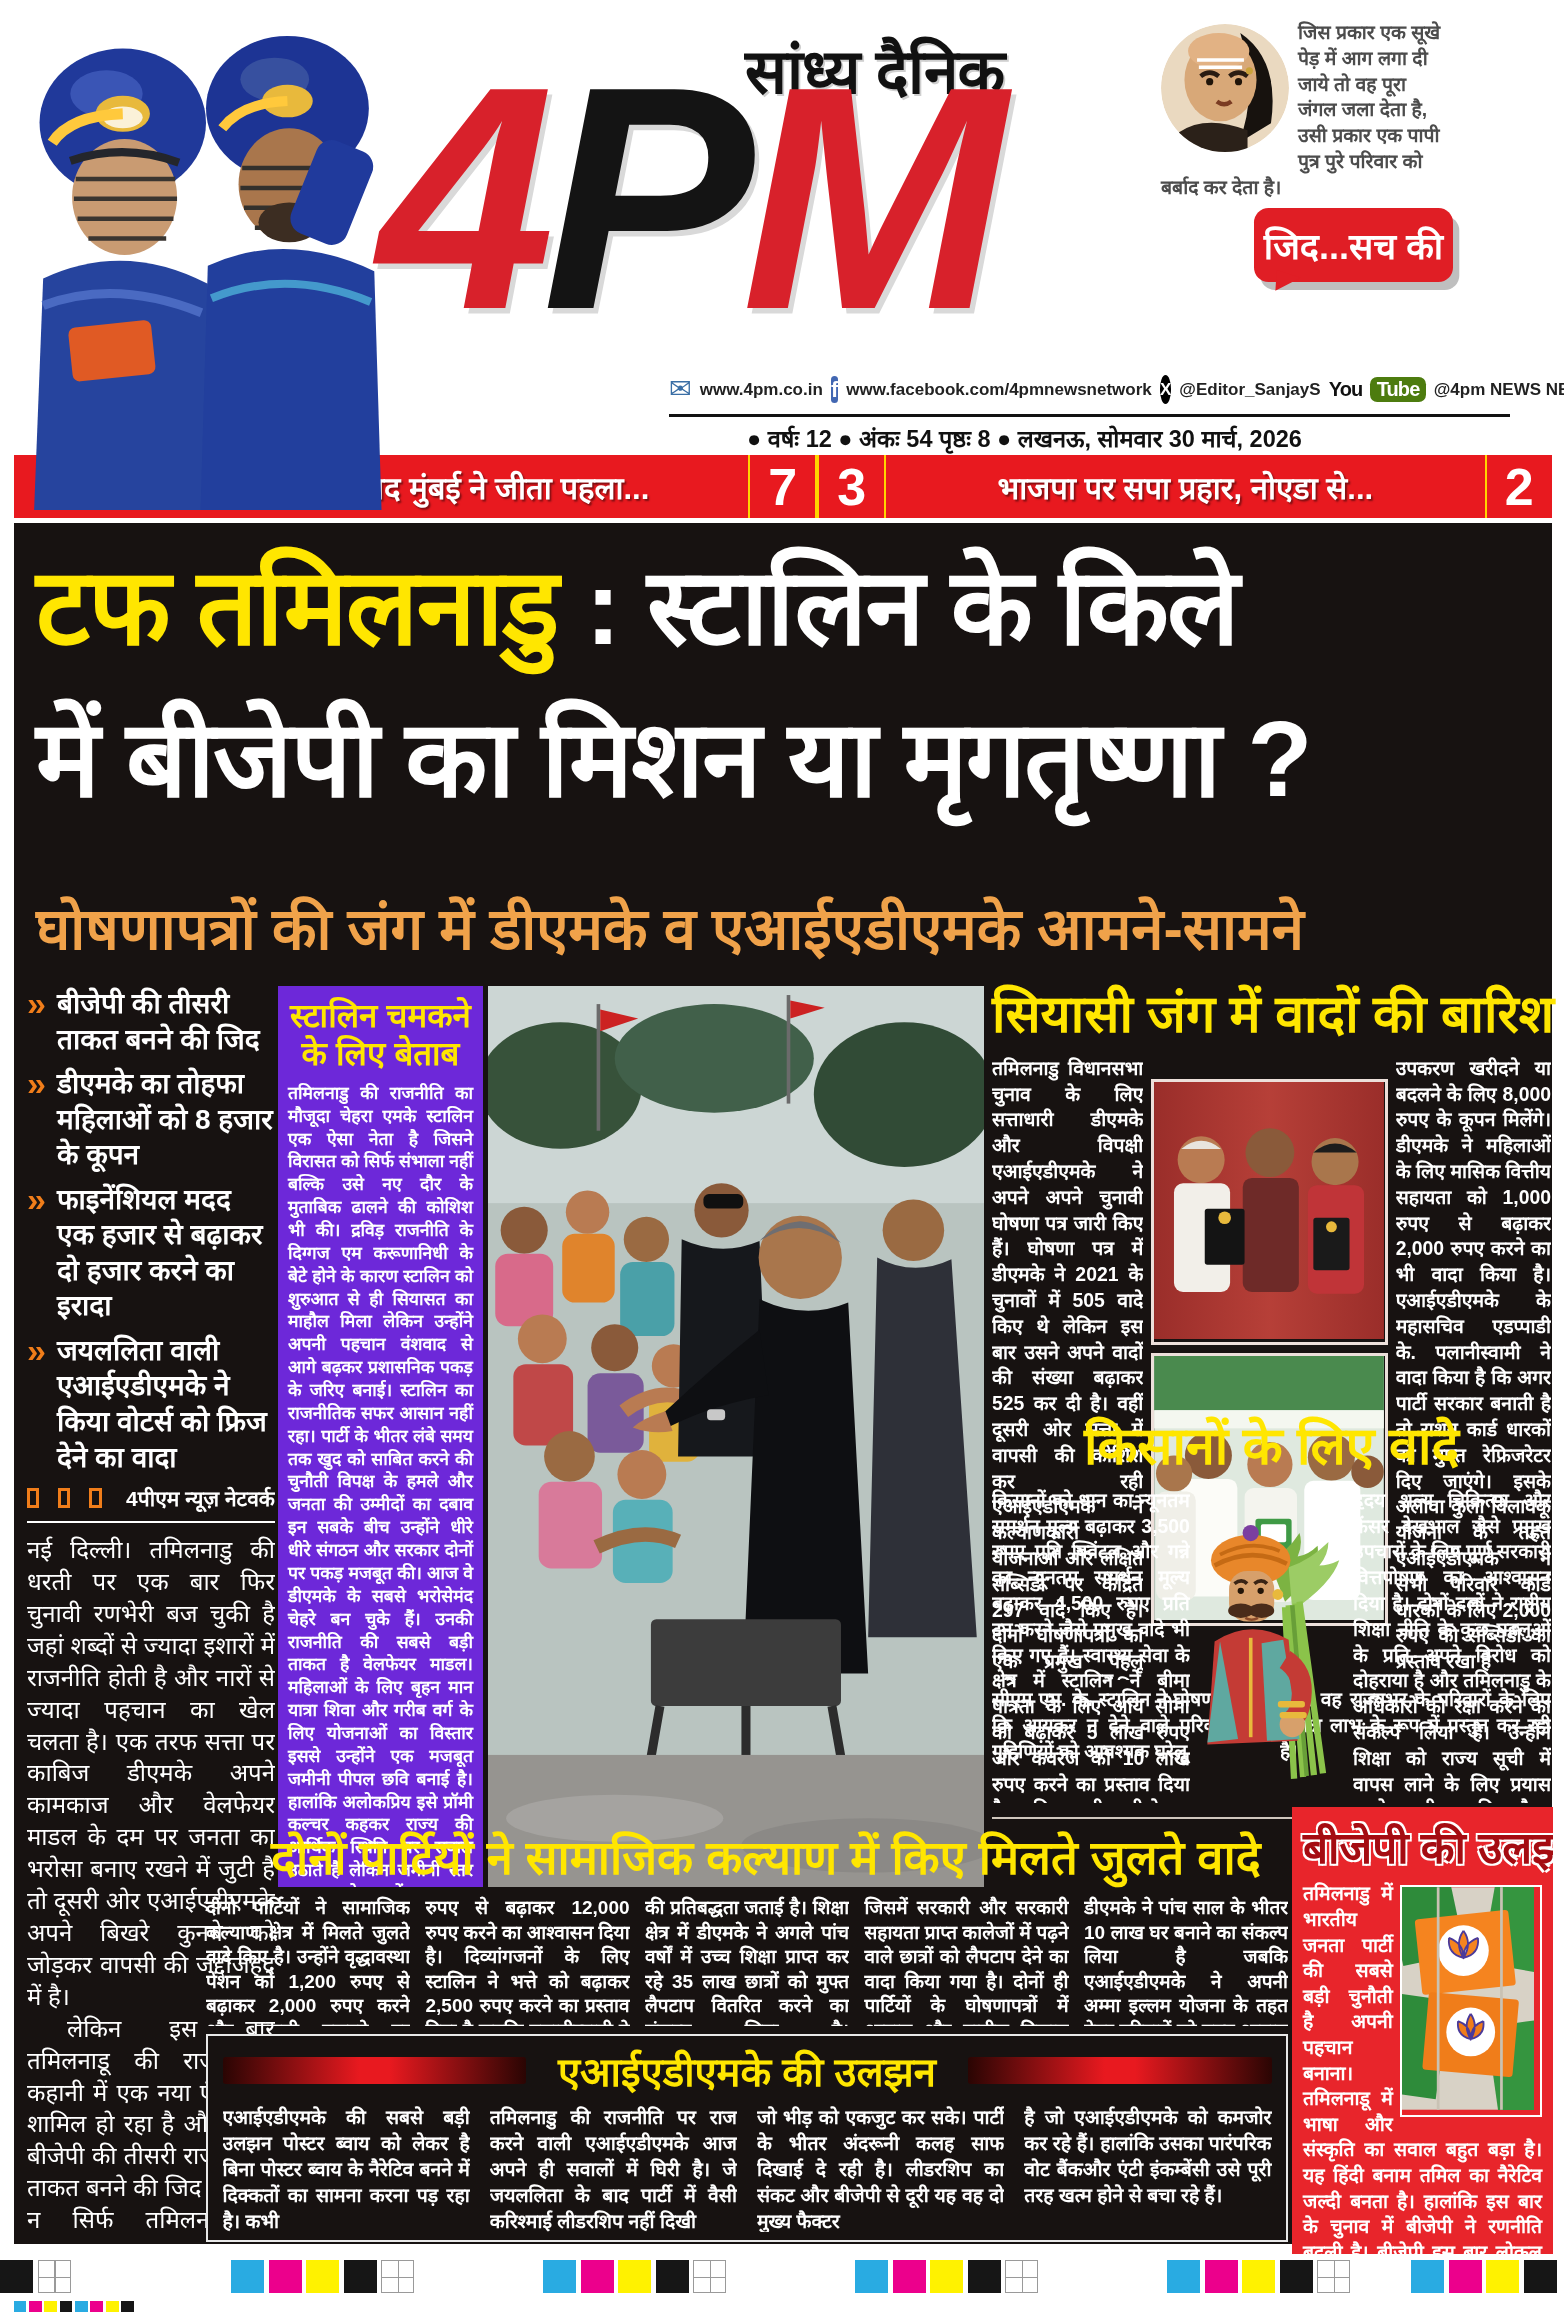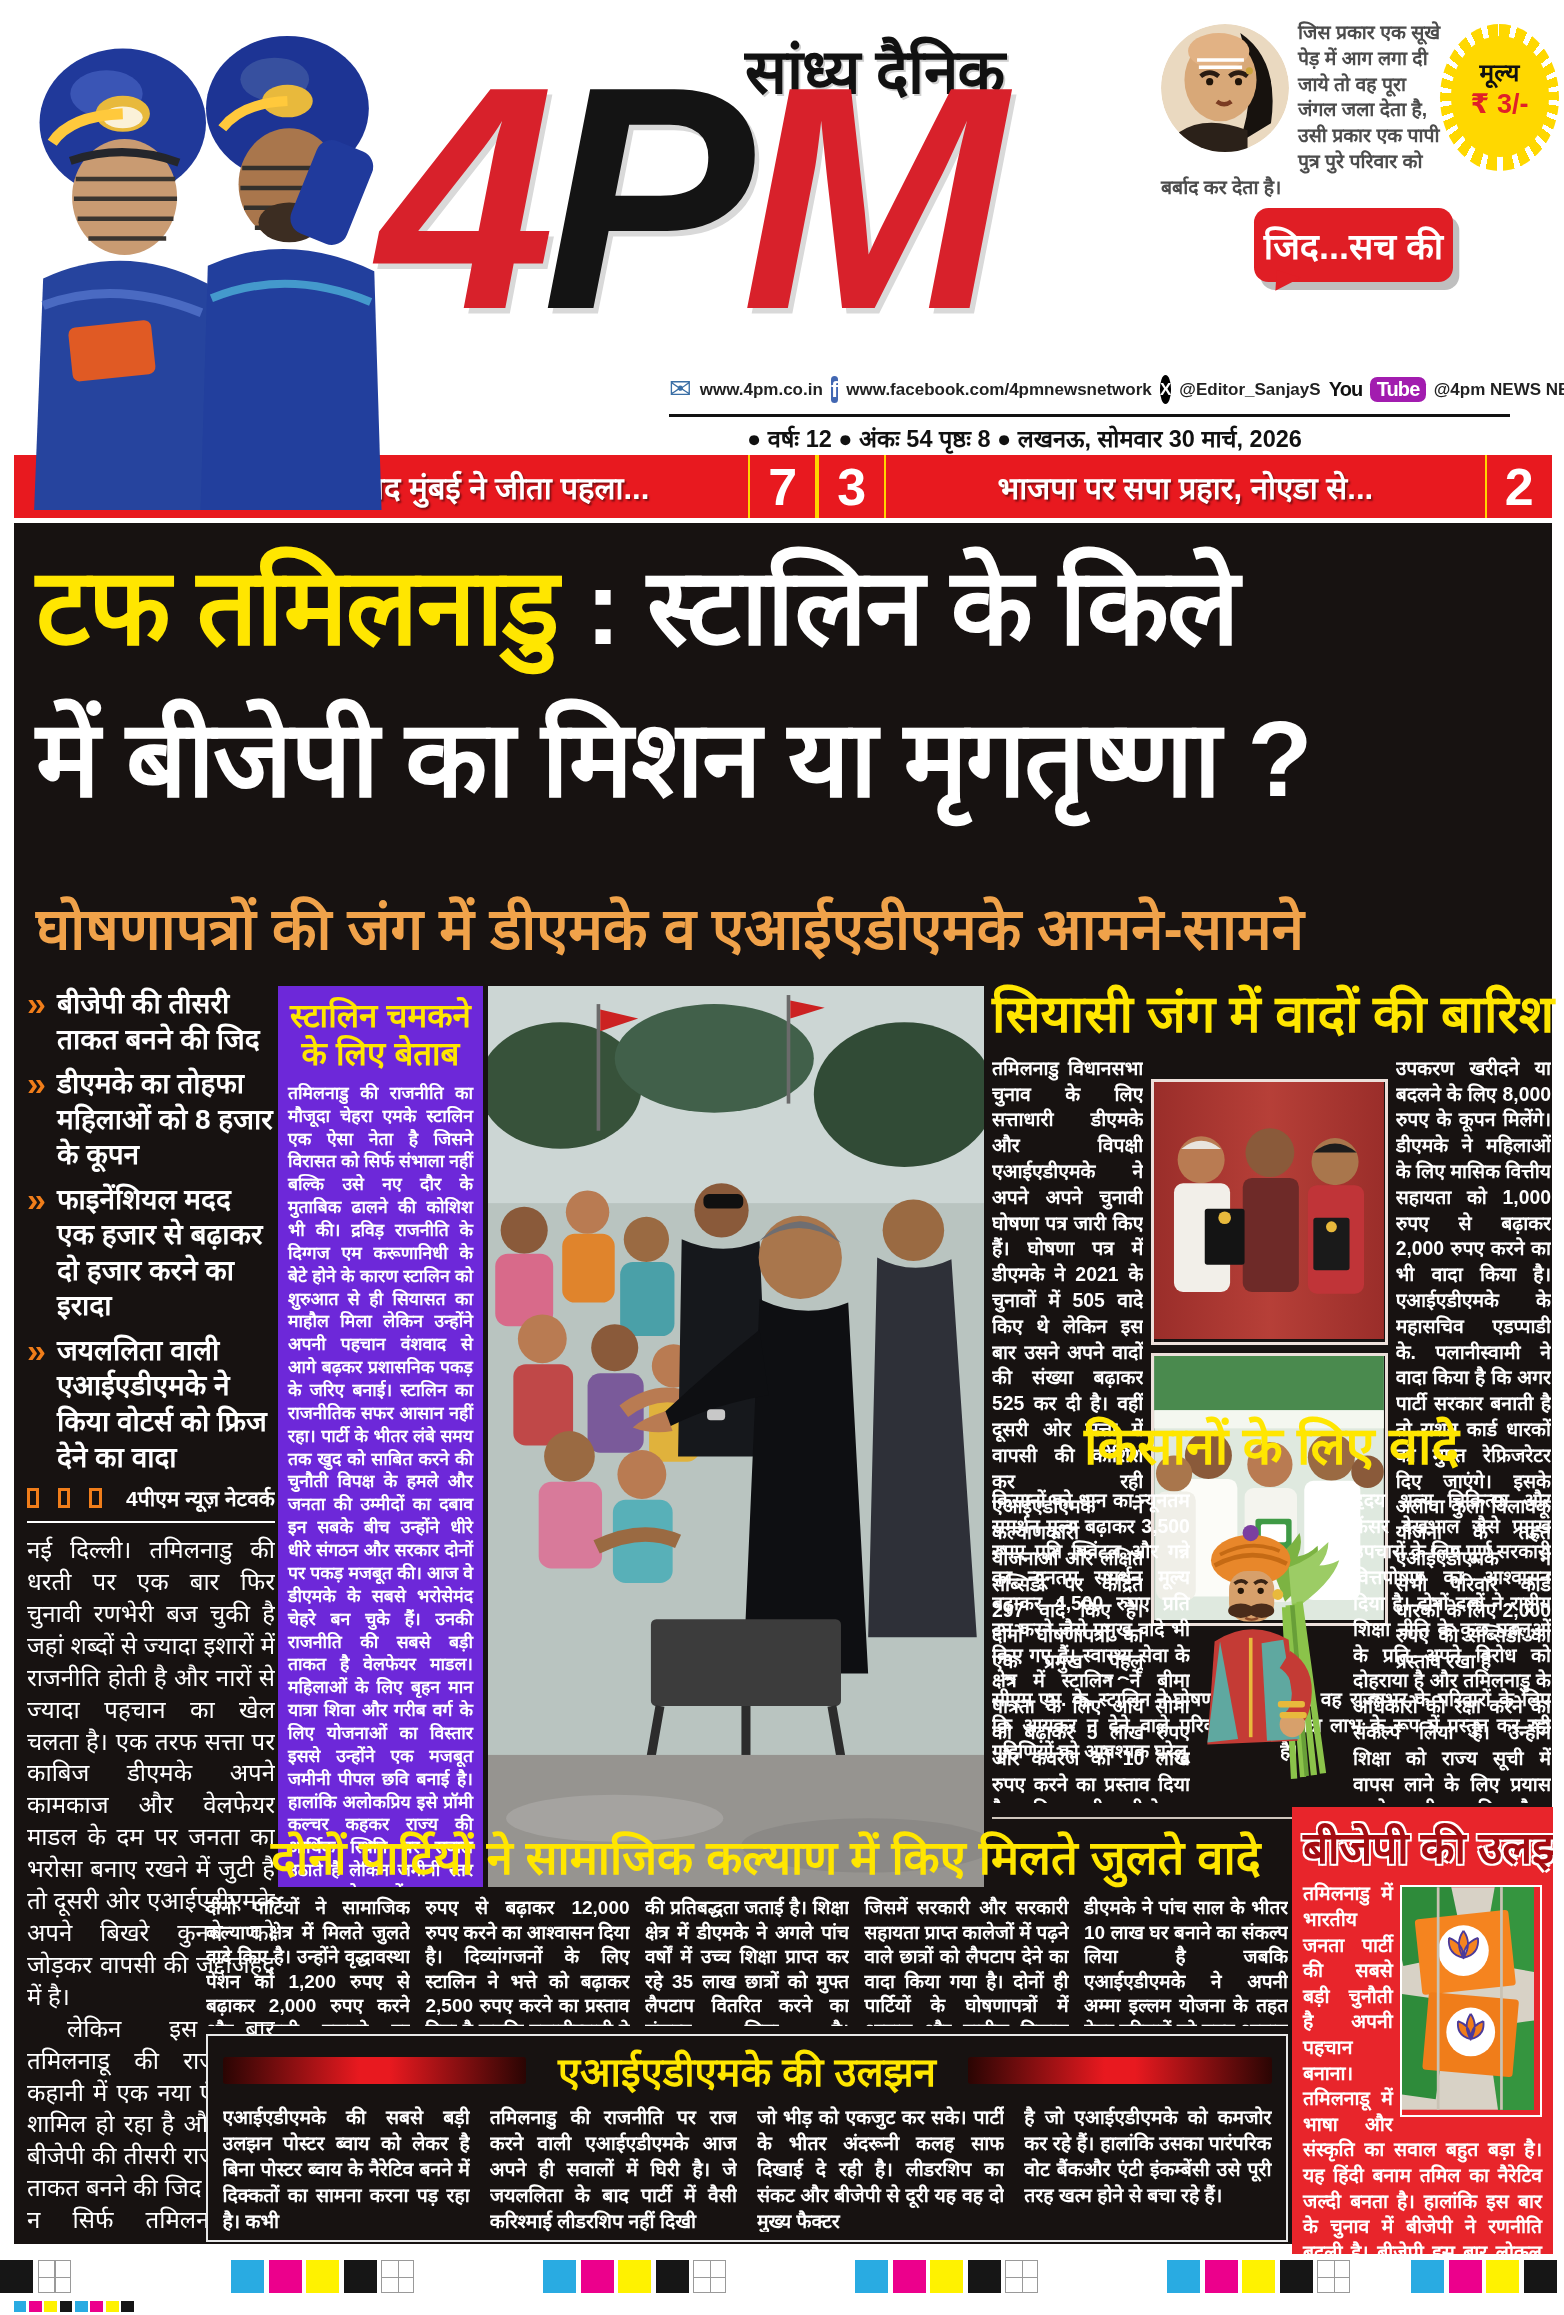--- a/index.html
+++ b/index.html
@@ -13,21 +13,21 @@
     letter-spacing:-12.7px;white-space:nowrap;text-shadow:4.5px 5.4px 0 #d9d9d9;}
   #logo .red{color:#d8212b;} #logo .blk{color:#141414;}
   #contact-bar{left:669px;top:365px;width:841px;height:49px;display:flex;align-items:center;gap:8.1px;
     border-bottom:3.6px solid #111;font-size:17px;font-weight:700;color:#222;white-space:nowrap;}
   .ic-mail{font-size:27px;color:#3a6ea5;line-height:1;}
   .ic-fb{width:27px;height:27px;background:#4267b2;color:#fff;border-radius:4.5px;font-weight:900;
     font-size:22px;display:flex;align-items:center;justify-content:center;}
   .ic-x{width:29px;height:29px;background:#000;color:#fff;border-radius:50%;font-weight:900;
     font-size:17px;display:flex;align-items:center;justify-content:center;}
   .yt-you{font-weight:900;font-size:20px;color:#111;letter-spacing:-0.9px;}
-  .yt-tube{background:#a21caf;color:#fff;font-weight:900;font-size:20px;border-radius:7.2px;
+  .yt-tube{background:#4d7c0f;color:#fff;font-weight:900;font-size:20px;border-radius:7.2px;
     padding:0.9px 6.3px;letter-spacing:-0.9px;}
   #edition{left:747px;top:422px;width:579px;font-size:23.5px;font-weight:800;color:#111;white-space:nowrap;}
   #chanakya-block{left:1161px;top:20px;width:288px;height:228px;font-size:19.4px;line-height:1.33;
     font-weight:700;color:#4c4c4c;}
   #chanakya-avatar{float:left;width:128px;height:128px;margin:3.6px 9px 1.8px 0;border-radius:50%;overflow:hidden;}
   #quote-author{text-align:right;font-size:23.5px;font-weight:400;color:#737373;padding-right:27px;}
   #price-badge{left:1440px;top:23.5px;width:119px;height:147px;}
   .burst{position:absolute;left:0;top:0;width:119px;height:147px;border-radius:50%;
     background:repeating-conic-gradient(#ffd800 0deg 9deg,#fff 9deg 14deg);}
   .burst-core{position:absolute;left:11px;top:12.7px;width:98px;height:121px;border-radius:50%;background:#ffd800;}
@@ -182,28 +182,20 @@
           <circle cx="86" cy="64" r="4" fill="#201409"></circle>
         <path d="M62 86 q8 6 16 0" stroke="#7a3b22" stroke-width="5" fill="none"></path>
         <path d="M20 120 Q50 100 96 118 L96 142 L20 142 Z" fill="#2b2119"></path>
         <circle cx="98" cy="52" r="4" fill="#caa23a"></circle>
       </svg>
     </div>
     <span>जिस प्रकार एक सूखे पेड़ में आग लगा दी जाये तो वह पूरा जंगल जला देता है, उसी प्रकार एक पापी पुत्र पुरे परिवार को बर्बाद कर देता है।</span>
     <div id="quote-author">–चाणक्य</div>
   </div>
 
-  <div class="abs" id="price-badge">
-    <div class="burst"></div>
-    <div class="burst-core"></div>
-    <div class="price-txt">
-      <div class="price-label">मूल्य</div>
-      <div class="price-value">₹ 3/-</div>
-    </div>
-  </div>
 
   <div class="abs" id="slogan-bubble">जिद...सच की</div>
 
   <div class="abs" id="teaser-strip">
     <div class="teaser-text first">2012 के बाद मुंबई ने जीता पहला...</div>
     <div class="teaser-num">7</div>
     <div class="teaser-num">3</div>
     <div class="teaser-text">भाजपा पर सपा प्रहार, नोएडा से...</div>
     <div class="teaser-num last">2</div>
   </div>

